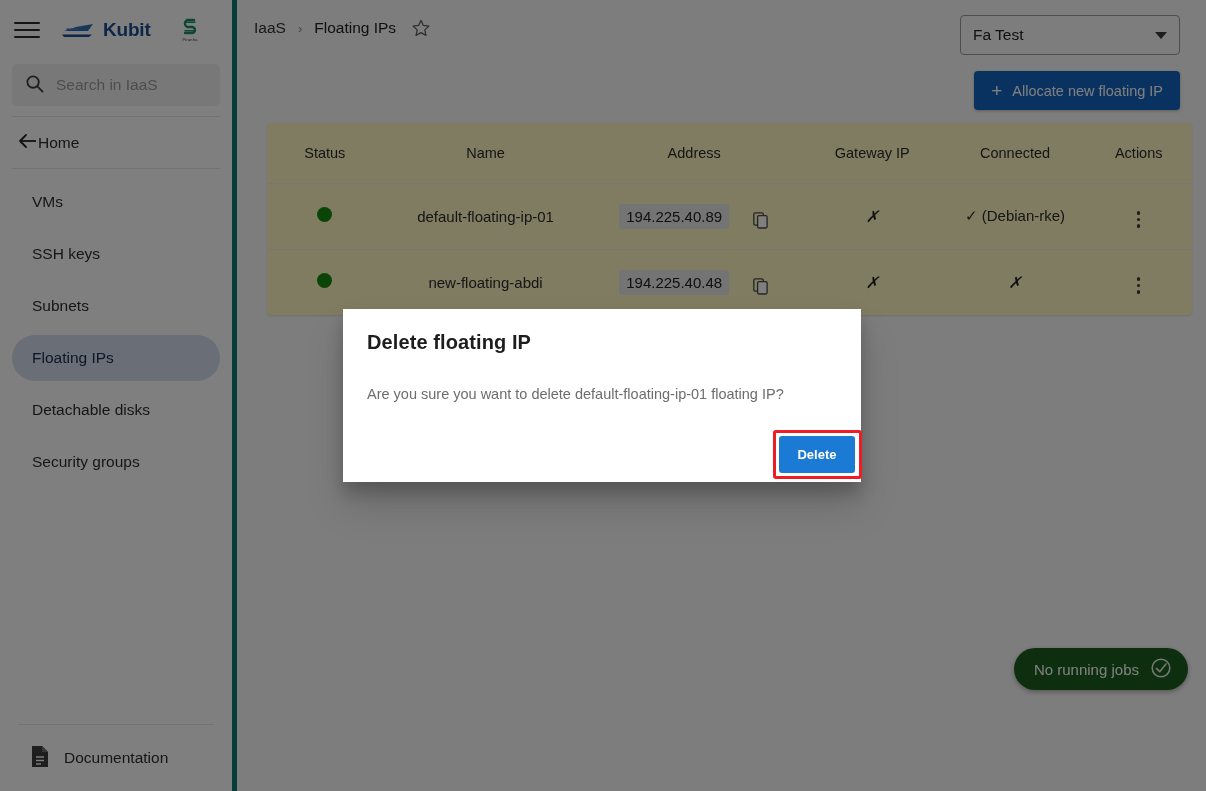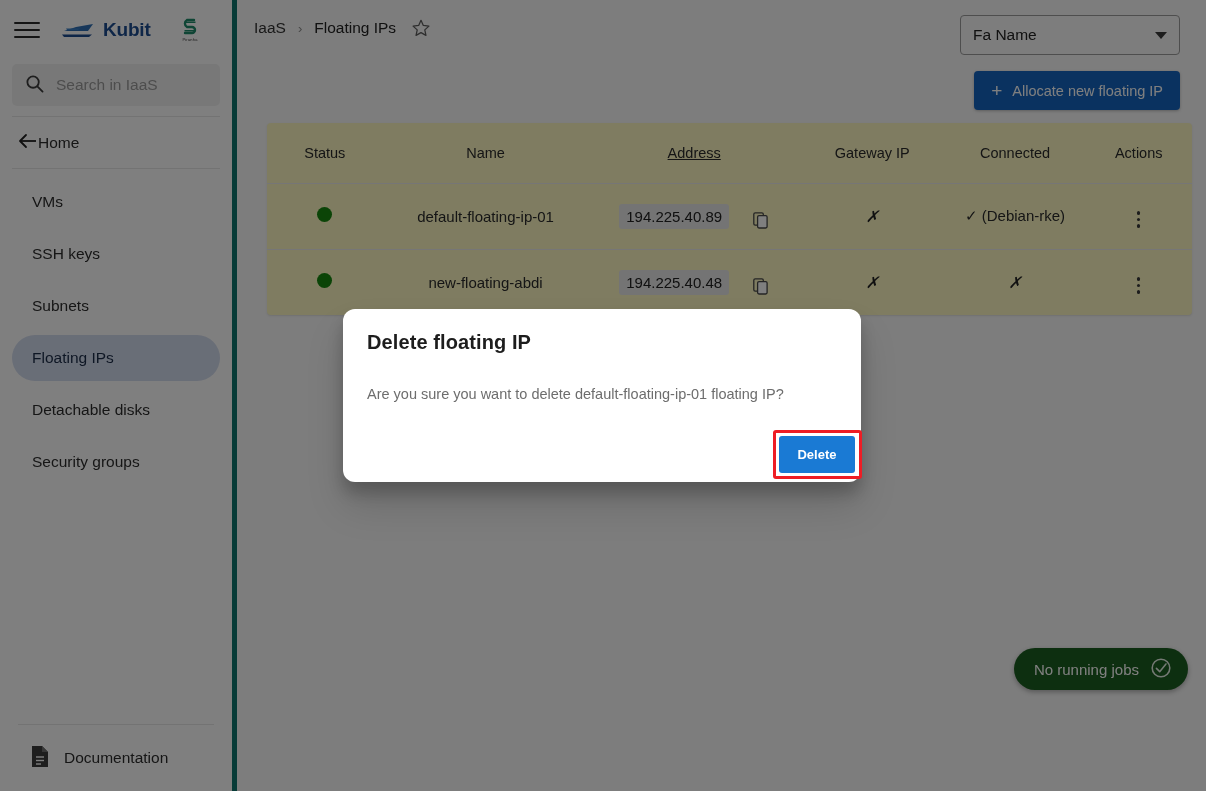--- a/index.html
+++ b/index.html
@@ -173,21 +173,21 @@
   }
   tbody td {
     height: 66px;
     text-align: center;
     font-size: 15px; color: #2b2b2b;
     border-bottom: 1px solid #ededed;
   }
   tbody tr:last-child td { border-bottom: none; }
   .col-status { width: 120px; }
   .col-name   { width: 215px; }
-  .col-addr   { width: 215px; text-decoration: underline; }
+  .col-addr   { width: 215px; }
   .col-gw     { width: 150px; }
   .col-conn   { width: 145px; }
   .col-act    { width: 110px; }
 
   .dot-green {
     display: inline-block; width: 15px; height: 15px;
     border-radius: 50%; background: #16880f;
   }
   .addr-cell { display: flex; align-items: flex-end; justify-content: center; gap: 24px; }
   .chip {
@@ -222,21 +222,21 @@
   .scrim {
     position: absolute; inset: 0;
     background: rgba(0,0,0,.5);
     z-index: 50;
   }
   .modal {
     position: absolute;
     left: 343px; top: 309px;
     width: 518px; height: 173px;
     background: #fff;
-    border-radius: 12px;
+    border-radius: 0;
     box-shadow: 0 11px 15px rgba(0,0,0,.2), 0 24px 38px rgba(0,0,0,.14);
     z-index: 60;
     padding: 22px 24px 0 24px;
     display: flex; flex-direction: column;
   }
   .modal-title {
     font-size: 20px; font-weight: 700; color: #1d1d1d;
     letter-spacing: .1px;
   }
   .modal-body {
@@ -382,21 +382,21 @@
       <span class="crumb-sep">›</span>
       <span class="crumb current">Floating IPs</span>
       <span class="star">
         <svg width="18" height="18" viewBox="0 0 20 20">
           <polygon points="10,1.5 12.6,7.2 18.8,7.9 14.2,12.1 15.5,18.2 10,15.1 4.5,18.2 5.8,12.1 1.2,7.9 7.4,7.2" fill="none" stroke="#5c5c5c" stroke-width="1.4" stroke-linejoin="round"></polygon>
         </svg>
       </span>
     </div>
 
     <div class="proj-select">
-      <span class="val">Fa Name</span>
+      <span class="val">Fa Test</span>
       <span class="caret"></span>
     </div>
 
     <button class="alloc-btn">
       <span class="plus">+</span>
       <span>Allocate new floating IP</span>
     </button>
 
     <div class="card">
       <table>

